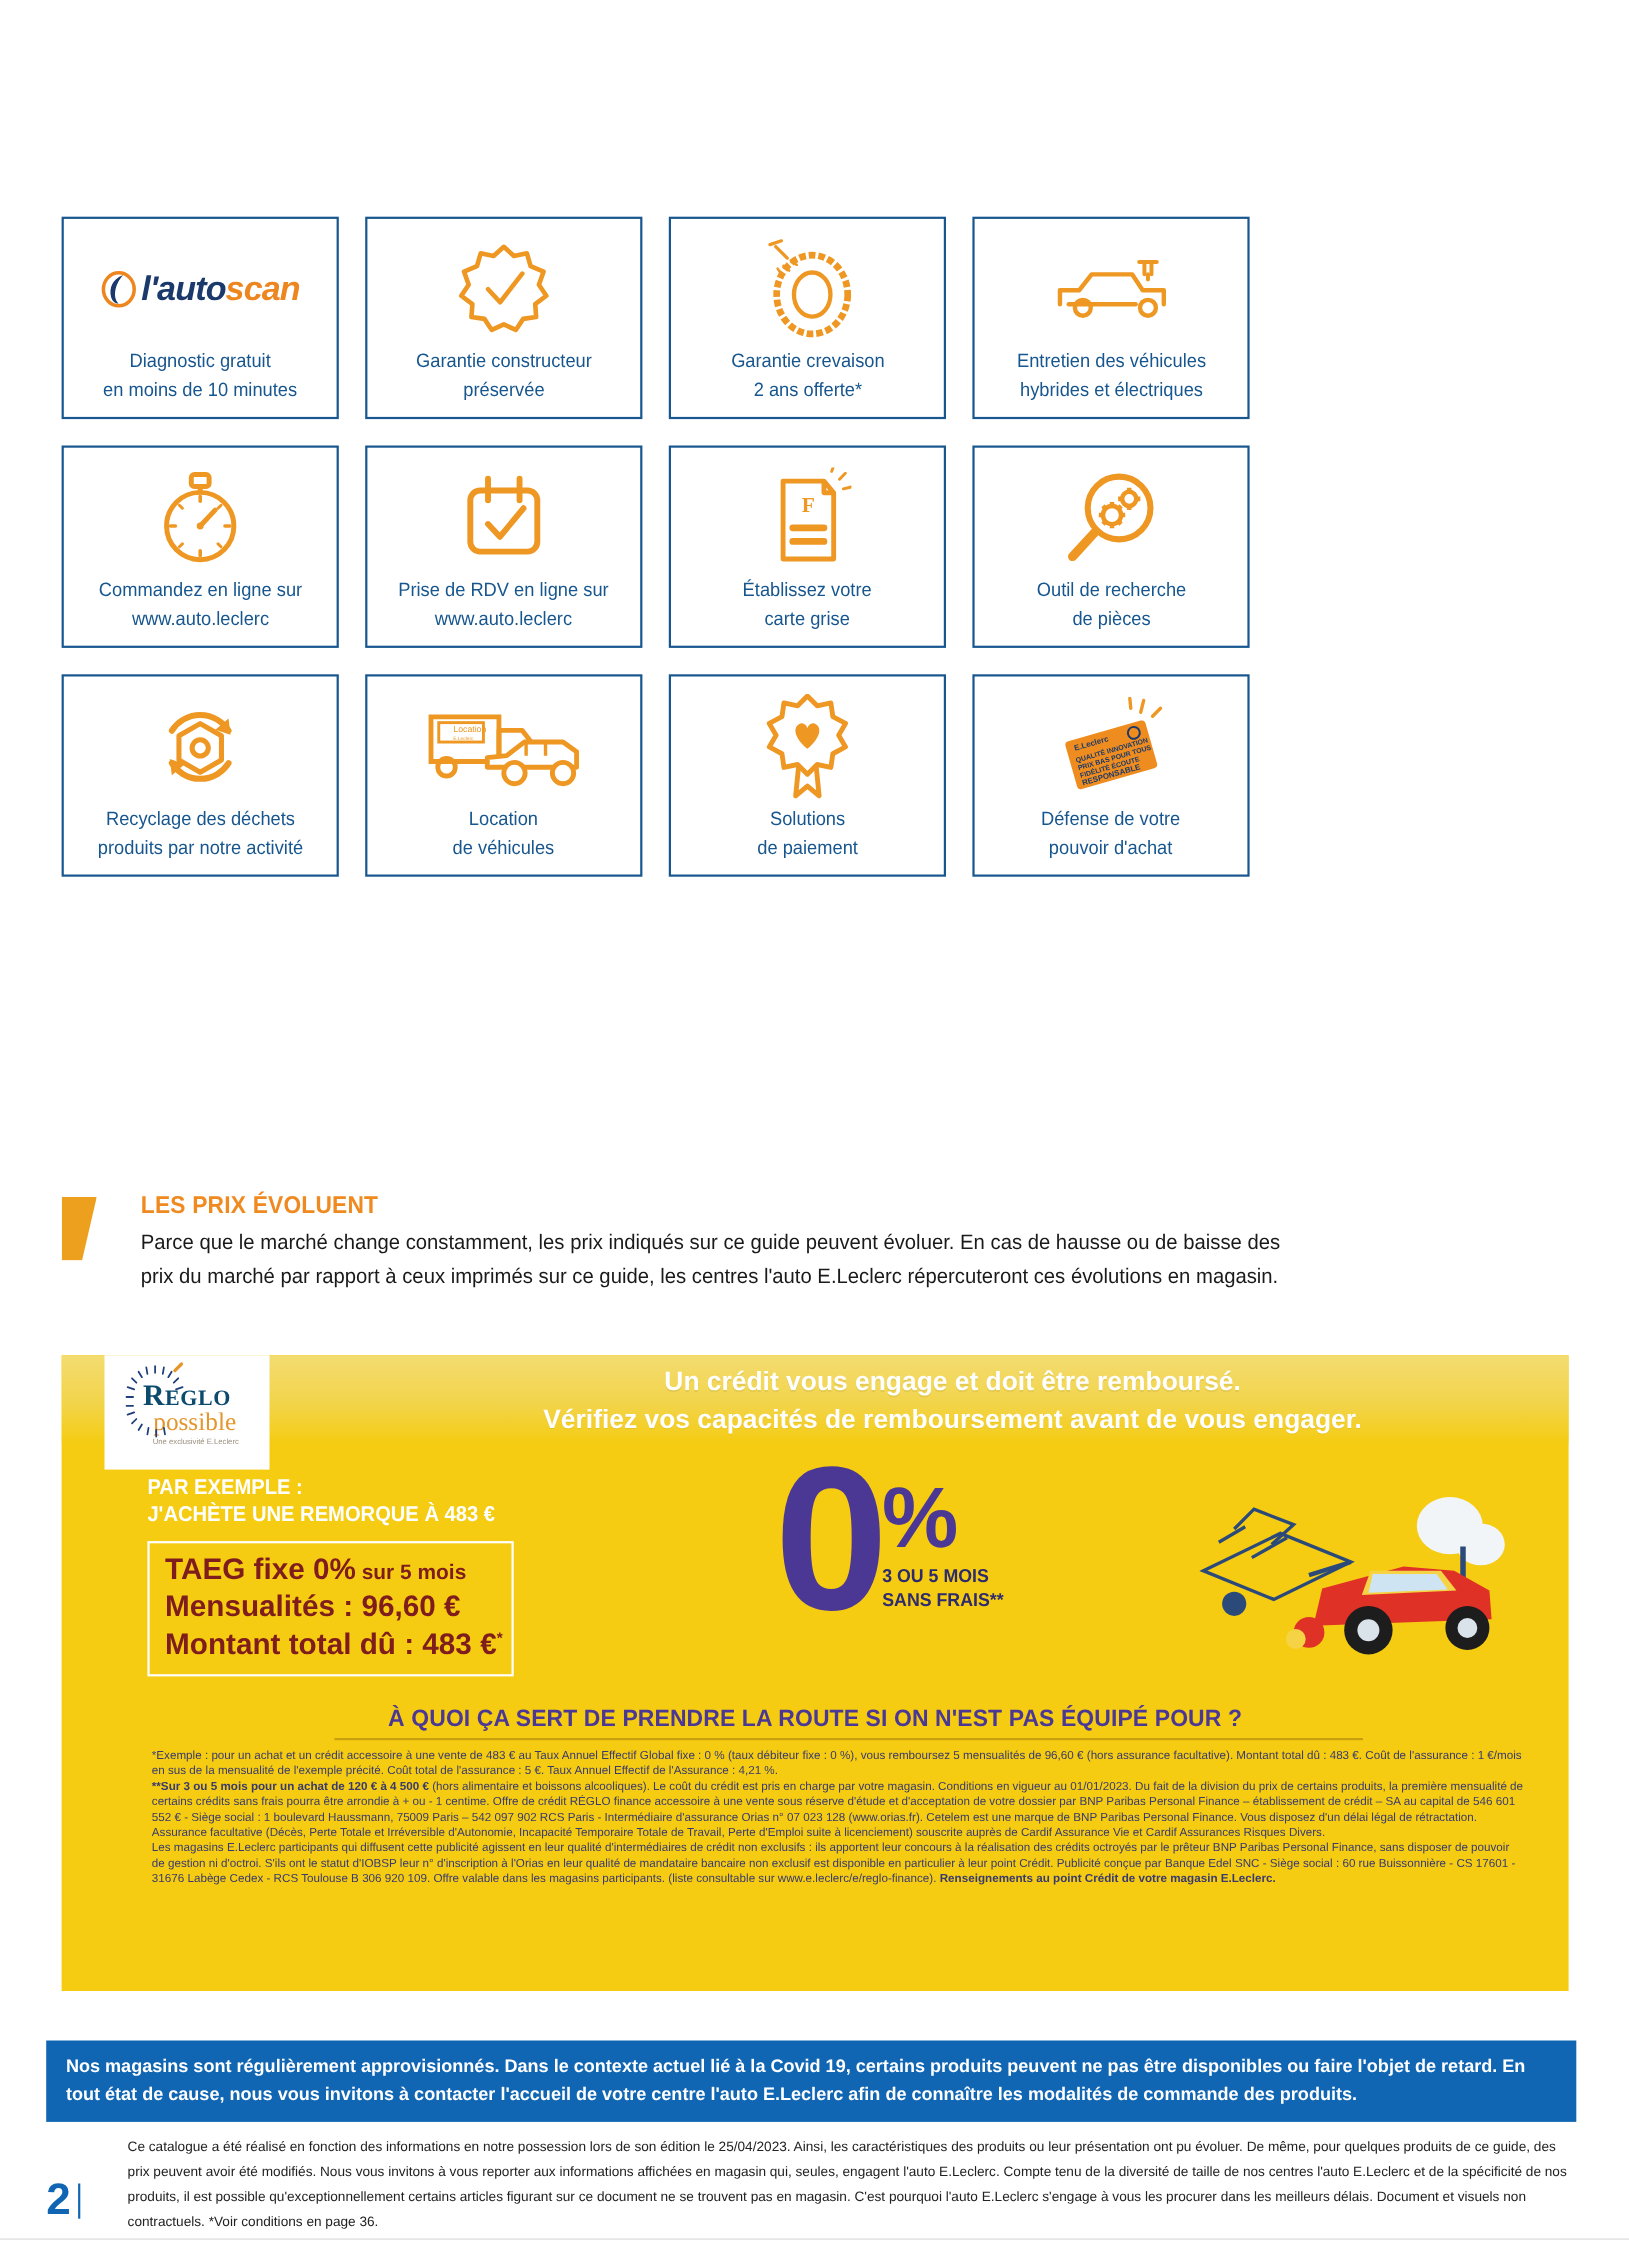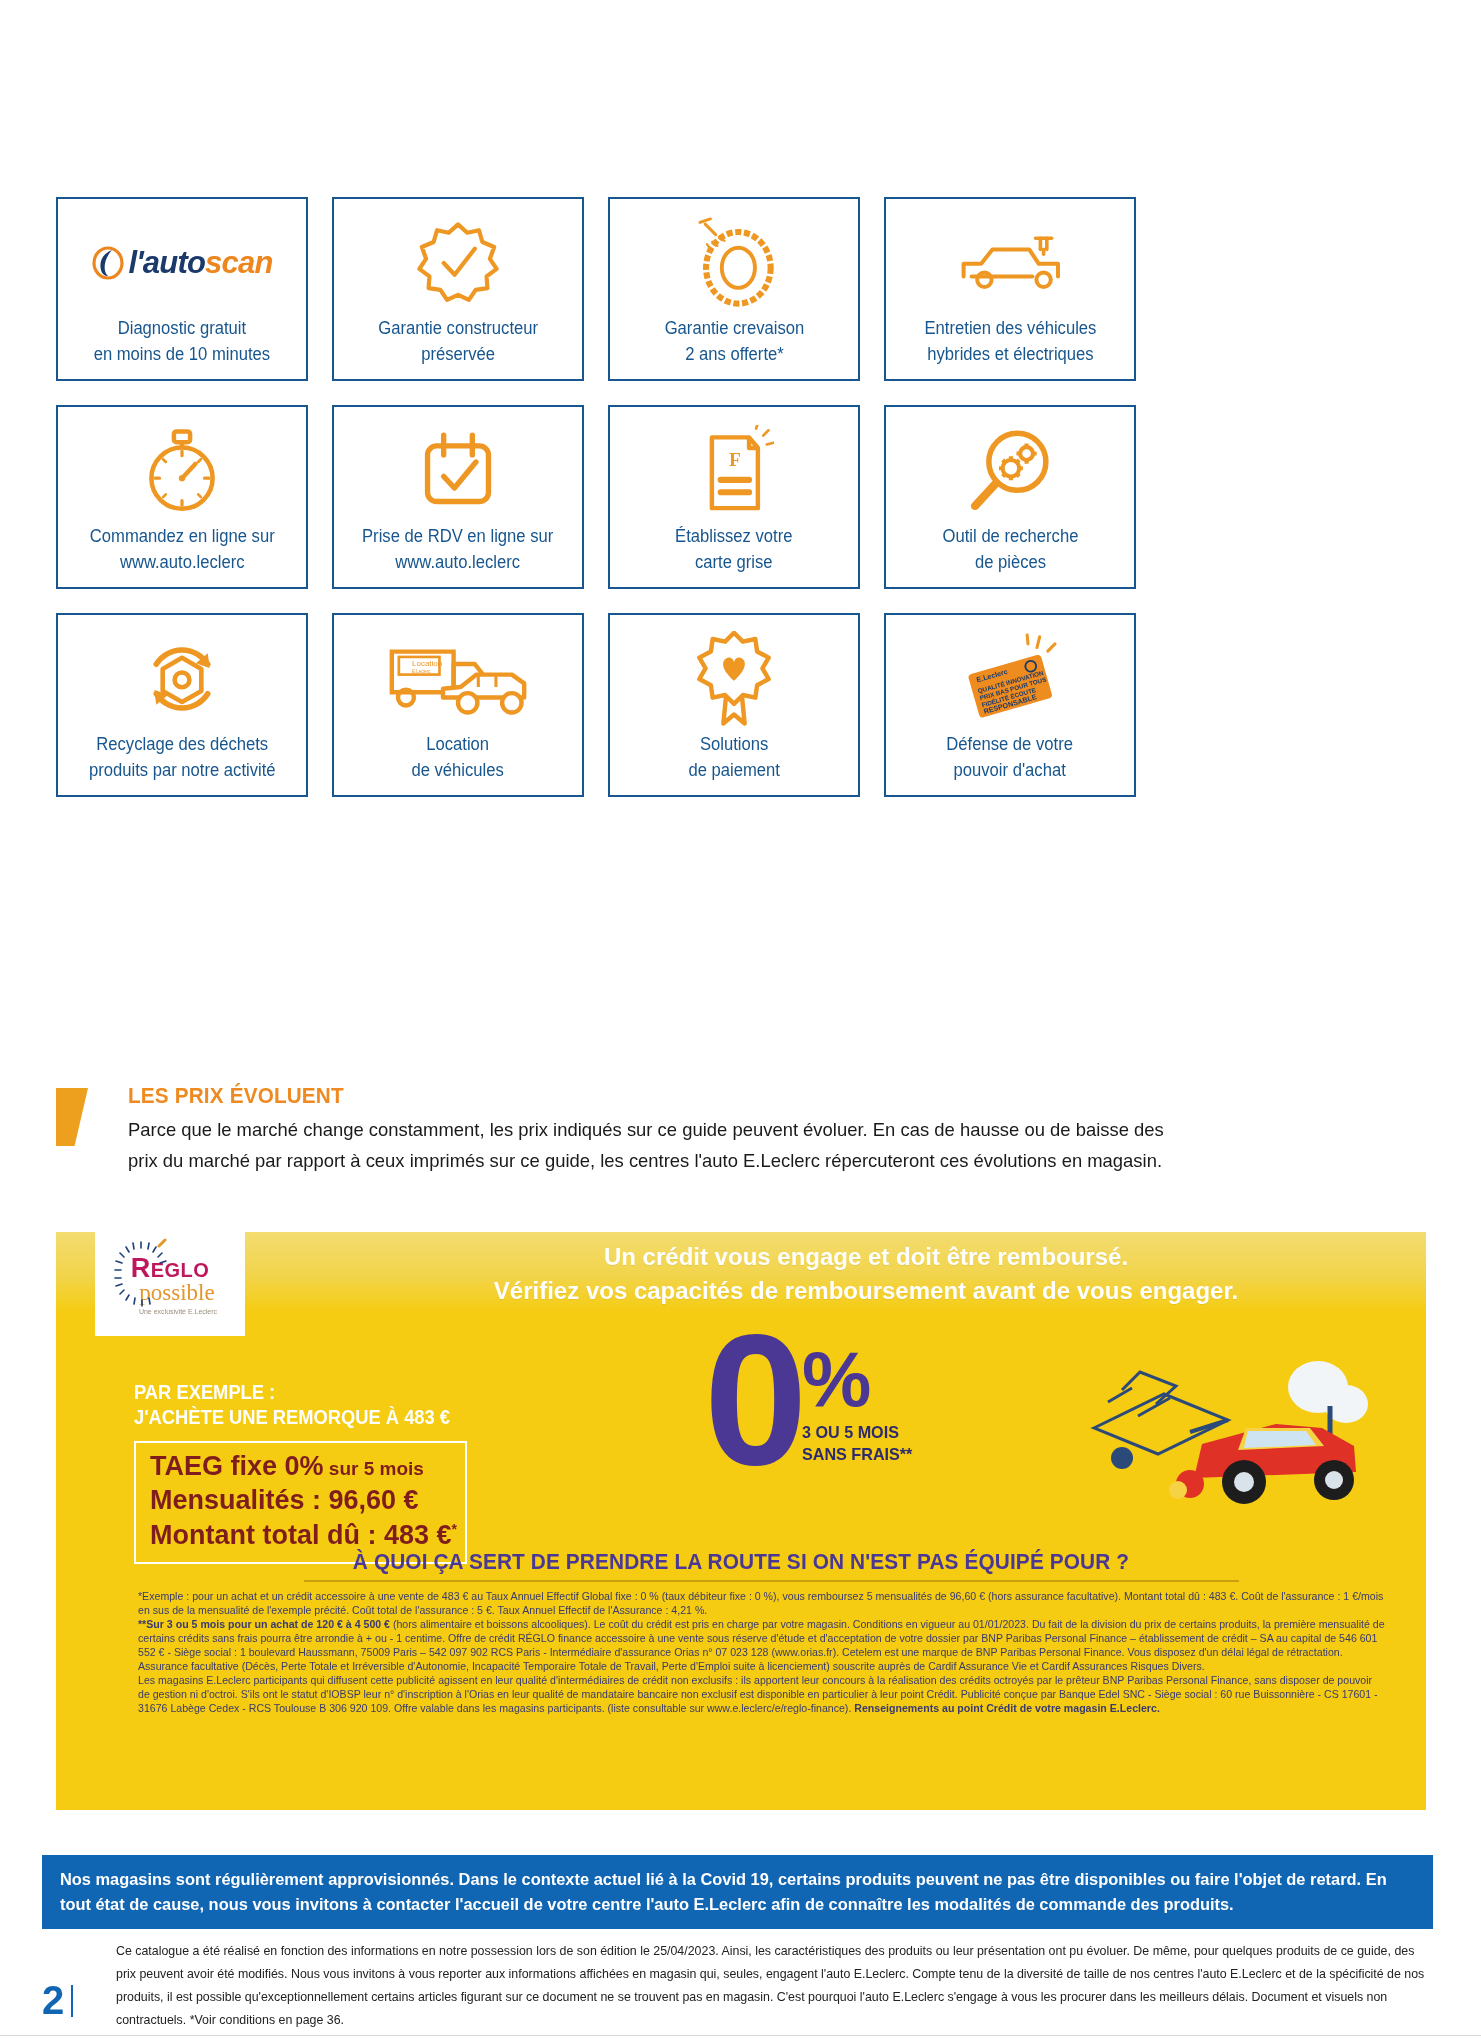--- a/index.html
+++ b/index.html
@@ -110,22 +110,22 @@
   }
   .reglo-box {
     position: absolute; left: 39px; top: -8px;
     width: 150px; height: 112px;
     background: #fff;
     display: flex; flex-direction: column;
     align-items: center; justify-content: center;
     padding-top: 10px;
   }
   .reglo-word {
-    font-family: Liberation Sans, sans-serif;
-    font-size: 27px; font-weight: 700; color: #be185d;
+    font-family: Liberation Serif, serif;
+    font-size: 27px; font-weight: 700; color: #0c4a6e;
     letter-spacing: 0.5px; line-height: 1;
   }
   .reglo-word small { font-size: 20px; }
   .reglo-fin {
     font-family: "Liberation Serif", serif;
     font-size: 23px; color: #e4962d; line-height: 1; margin-top: -1px;
     margin-left: 14px;
   }
   .reglo-sub {
     font-size: 7px; color: #9a8f7e; margin-top: 4px; margin-left: 16px;
@@ -134,21 +134,21 @@
     position: absolute; left: 16px; top: 14px;
     width: 60px; height: 78px;
   }
   .banner-warn {
     position: absolute; left: 330px; top: 8px; width: 960px;
     text-align: center; color: #fff; font-weight: 800;
     font-size: 24px; line-height: 1.42;
     text-shadow: 0 1px 0 rgba(0,0,0,0.06);
   }
 
-  .example-block { position: absolute; left: 78px; top: 108px; width: 400px; margin-top: 40px; }
+  .example-block { position: absolute; left: 78px; top: 108px; width: 400px; }
   .ex-line {
     color: #fff; font-weight: 800; font-size: 19.5px; line-height: 1.3;
     transform: scaleX(0.94); transform-origin: left;
   }
   .ex-box {
     margin-top: 10px; border: 2px solid #fff; padding: 6px 14px 10px 14px;
     width: 333px;
   }
   .ex-row {
     color: #7f1d1d; font-weight: 800; font-size: 27px; line-height: 1.28;

